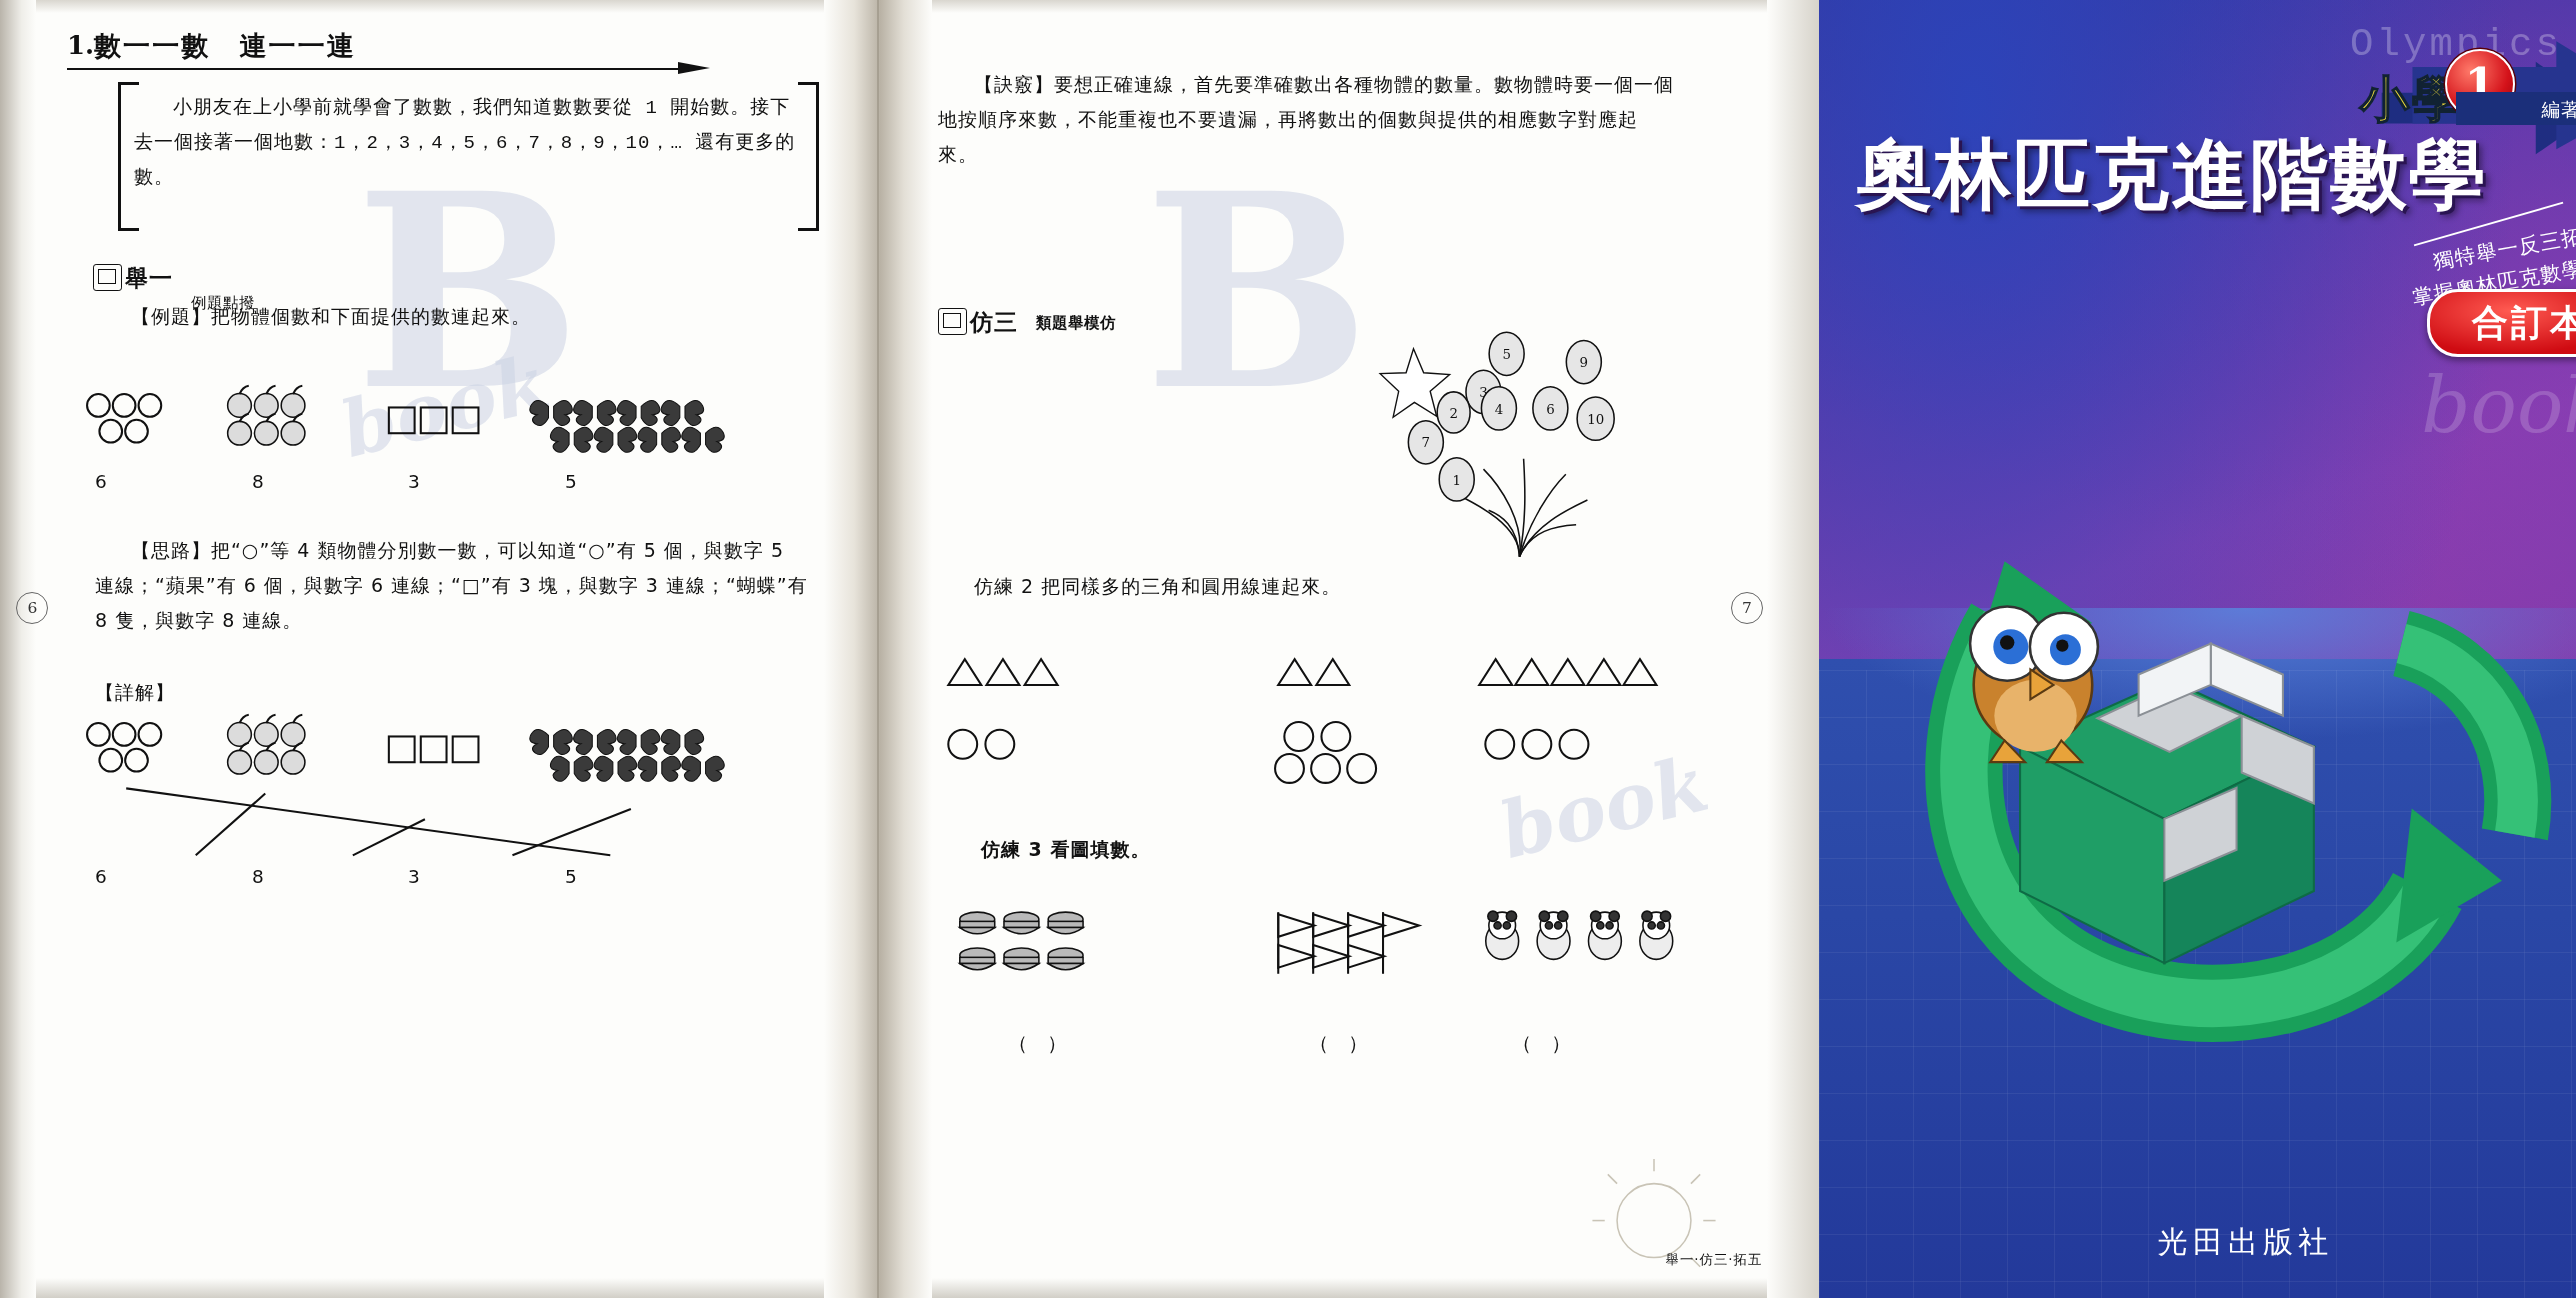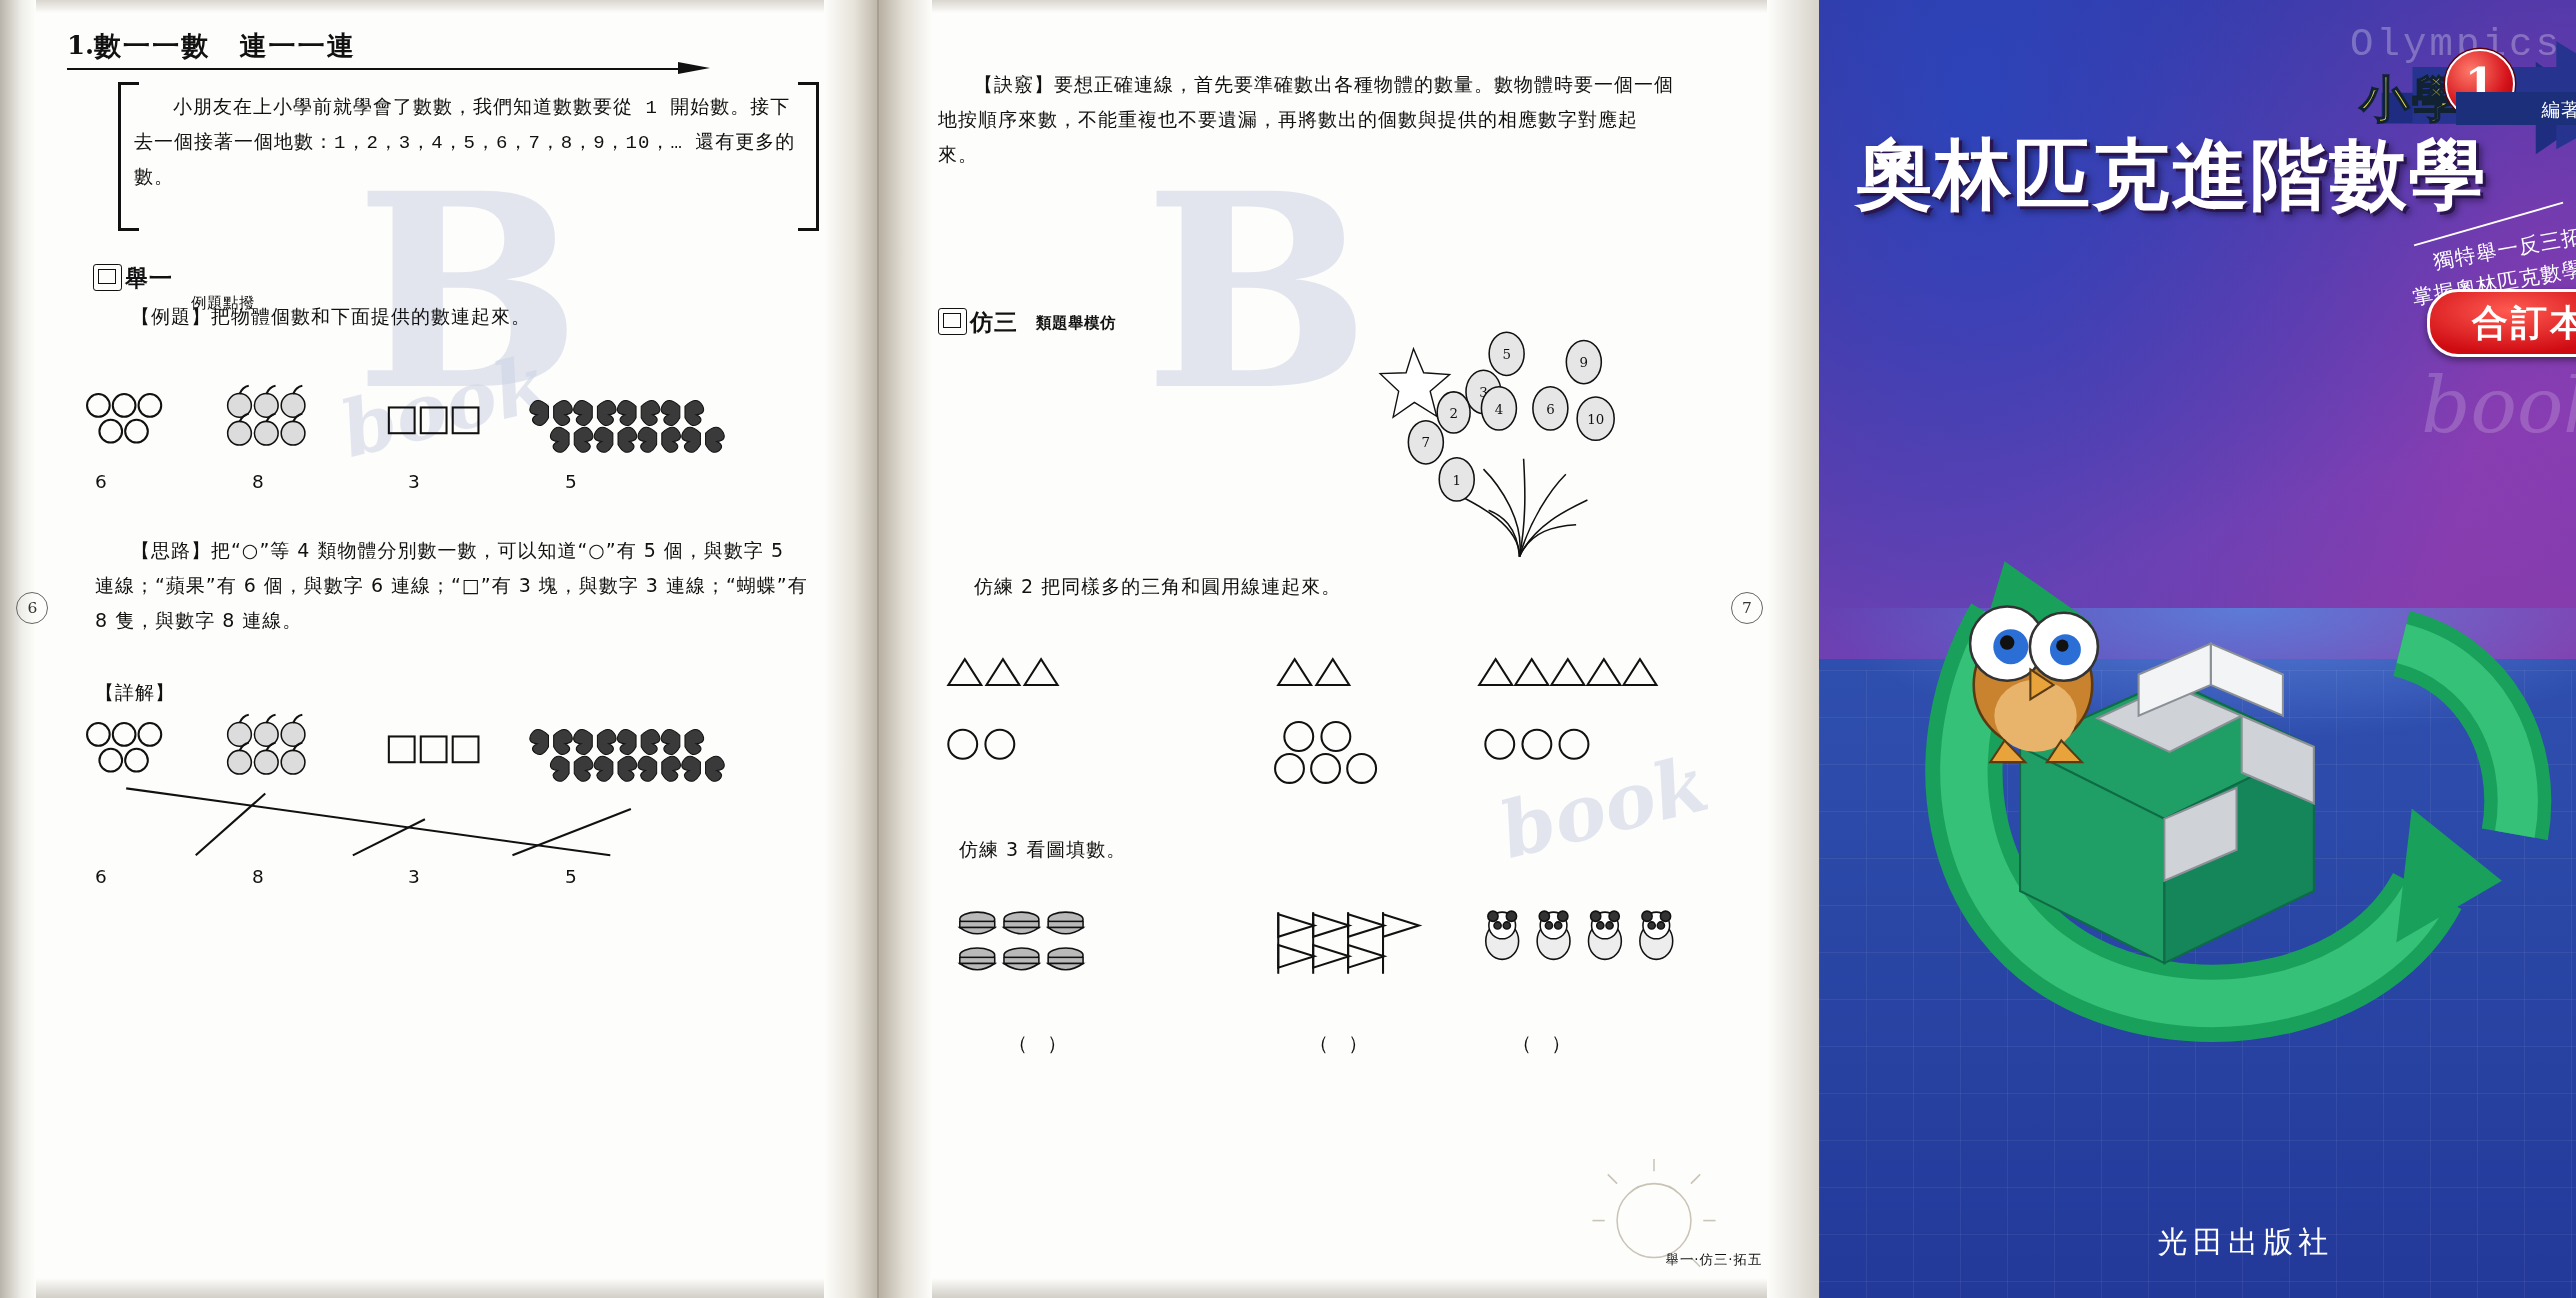--- a/index.html
+++ b/index.html
@@ -393,21 +393,21 @@
             <circle cx="772" cy="160" r="28"></circle>
           <circle cx="682" cy="222" r="28"></circle>
             <circle cx="752" cy="222" r="28"></circle>
             <circle cx="822" cy="222" r="28"></circle>
           <circle cx="1090" cy="175" r="28"></circle>
             <circle cx="1162" cy="175" r="28"></circle>
             <circle cx="1234" cy="175" r="28"></circle>
         </g>
       </svg>
 
-      <div class="para cn" style="left:16px;top:832px;width:721px;text-indent:36px;">
+      <div class="para cn" style="left:38px;top:832px;width:721px;text-indent:36px;font-weight:bold;">
         <span>仿練 3</span>
         <span>看圖填數。</span>
       </div>
 
       <svg style="position:absolute;left:31px;top:907px;" width="737" height="113" viewBox="0 0 1430 220">
 
         <g stroke="#111" stroke-width="3">
           <g fill="#b9b9b9">
             <g transform="translate(40,10)">
                 <ellipse cx="34" cy="14" rx="34" ry="14"></ellipse>

